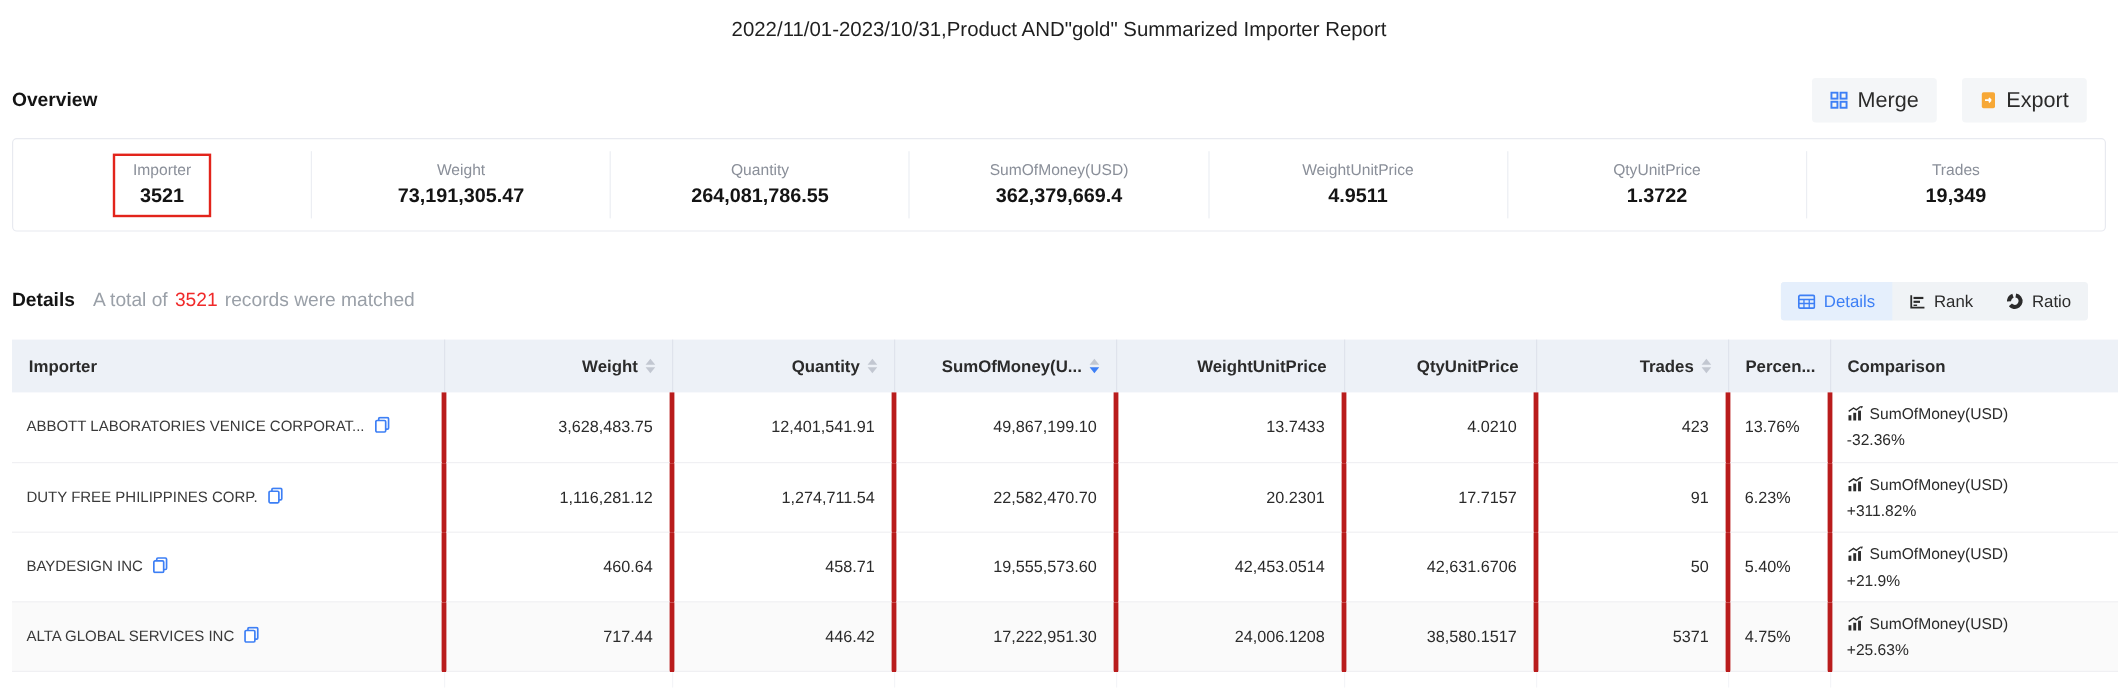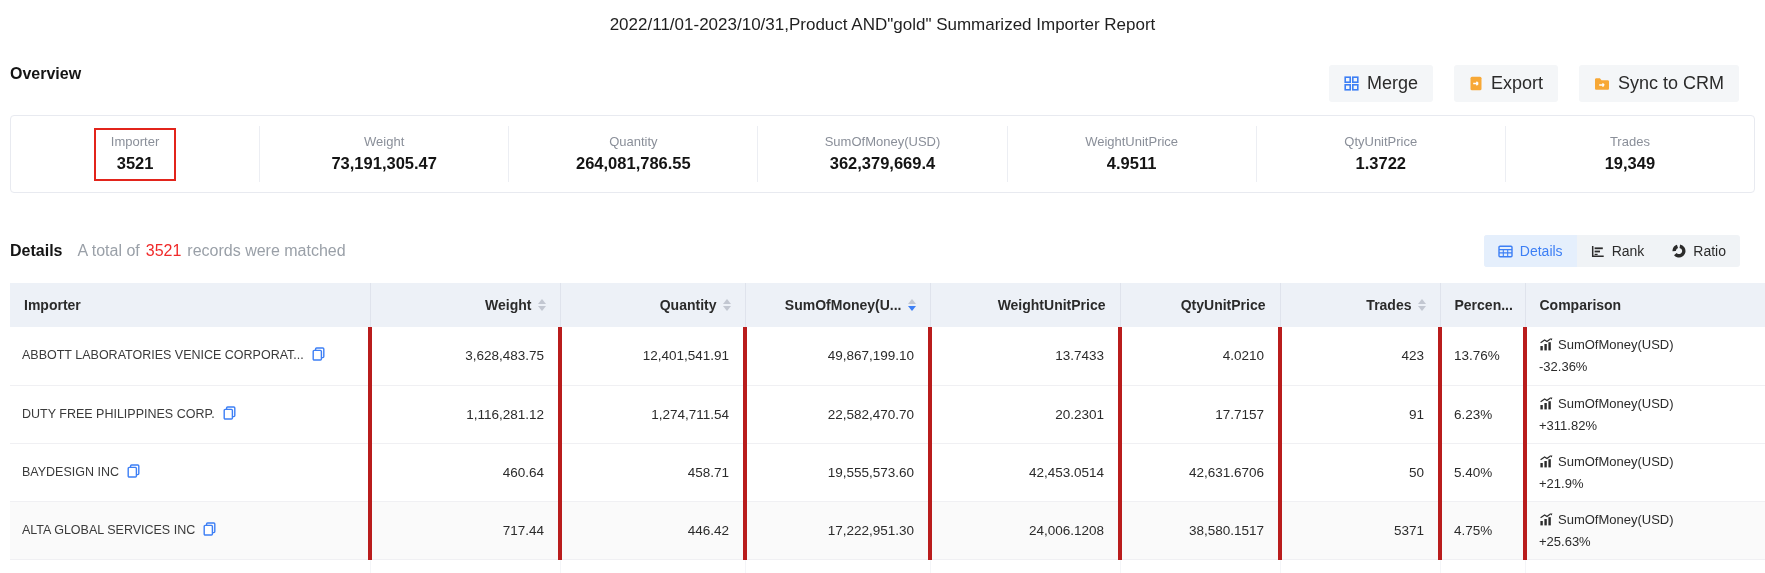--- a/index.html
+++ b/index.html
@@ -1,21 +1,21 @@
 <!DOCTYPE html>
 <html style="--accent: #3D7FF5; --red: #F02A2A; --green: #3CB877; --orange: #F7A836; --header-bg: #EDF1F7; --btn-bg: #F4F6F8; --tab-group-bg: #F0F3F6; --tab-active-bg: #E5EFFC; --border: #E8EAF0; --text-dark: #262626; --text-gray: #8A8F99;"><head>
 <meta charset="utf-8">
 <style>
   *{box-sizing:border-box;margin:0;padding:0}
   html,body{background:#fff}
   body{width:1765px;height:573px;overflow:hidden;font-family:"Liberation Sans",sans-serif;color:var(--text-dark,#262626)}
 
   .title{text-align:center;padding-top:15px;font-size:17px;color:#1f1f1f}
 
-  .overview-row{display:flex;justify-content:space-between;margin:30px 26px 0 10px}
+  .overview-row{display:flex;justify-content:space-between;align-items:center;margin:30px 26px 0 10px}
   .section-heading{font-size:16px;font-weight:bold;color:#141414}
   .actions{display:flex;gap:21px}
   .action-btn{display:flex;align-items:center;gap:8px;background:var(--btn-bg);border:none;border-radius:3px;
     padding:8px 15px;font-size:18px;color:#2b2b2b;font-family:inherit;cursor:pointer}
   .icon-blue{color:var(--accent);display:inline-flex}
   .icon-orange{color:var(--orange);display:inline-flex}
 
   .overview-card{margin:13px 10px 0;border:1px solid var(--border);border-radius:4px;display:flex;align-items:center;height:78px}
   .stat{flex:1;display:flex;justify-content:center;align-items:center;height:56px;border-right:1px solid #eceef3}
   .stat:last-child{border-right:none}
@@ -81,29 +81,20 @@
         <span>Merge</span>
       </button>
       <button class="action-btn">
         <span class="icon-orange">
           <svg width="14" height="15" viewBox="0 0 14 15">
               <rect x="1.5" y="0.8" width="11" height="13.4" rx="1.5" fill="currentColor"></rect>
               <path d="M4.2 7.5h5m0 0L7.4 5.7M9.2 7.5 7.4 9.3" stroke="#fff" stroke-width="1.4" fill="none"></path>
             </svg>
         </span>
         <span>Export</span>
-      </button>
-      <button class="action-btn">
-        <span class="icon-orange">
-          <svg width="16" height="14" viewBox="0 0 16 14">
-              <path d="M1 2.6c0-.7.6-1.3 1.3-1.3h3.6l1.6 1.9h6.2c.7 0 1.3.6 1.3 1.3v7c0 .7-.6 1.3-1.3 1.3H2.3C1.6 12.8 1 12.2 1 11.5z" fill="currentColor"></path>
-              <path d="M5.2 8h5m0 0L8.5 6.4M10.2 8 8.5 9.6" stroke="#fff" stroke-width="1.3" fill="none"></path>
-            </svg>
-        </span>
-        <span>Sync to CRM</span>
       </button>
     </div>
   </div>
 
   <div class="overview-card">
       <div class="stat">
         <div class="stat-inner highlighted">
           <div class="stat-label">Importer</div>
           <div class="stat-value">3521</div>
         </div>

